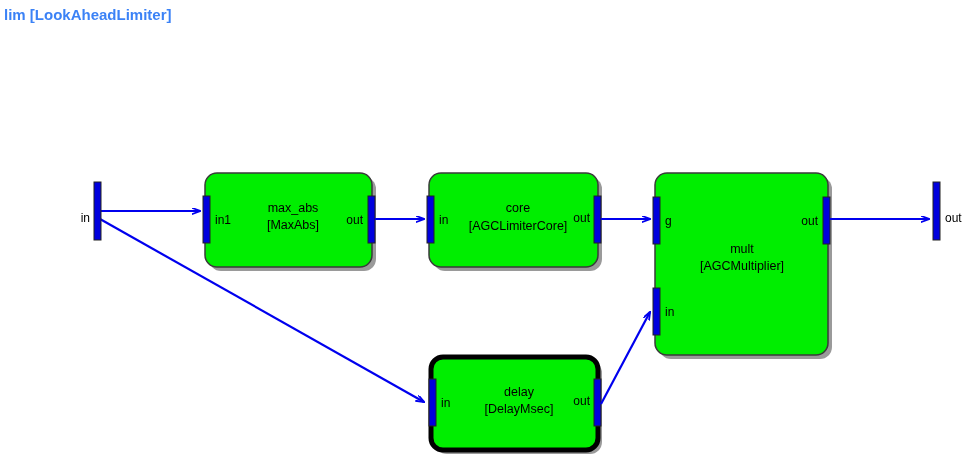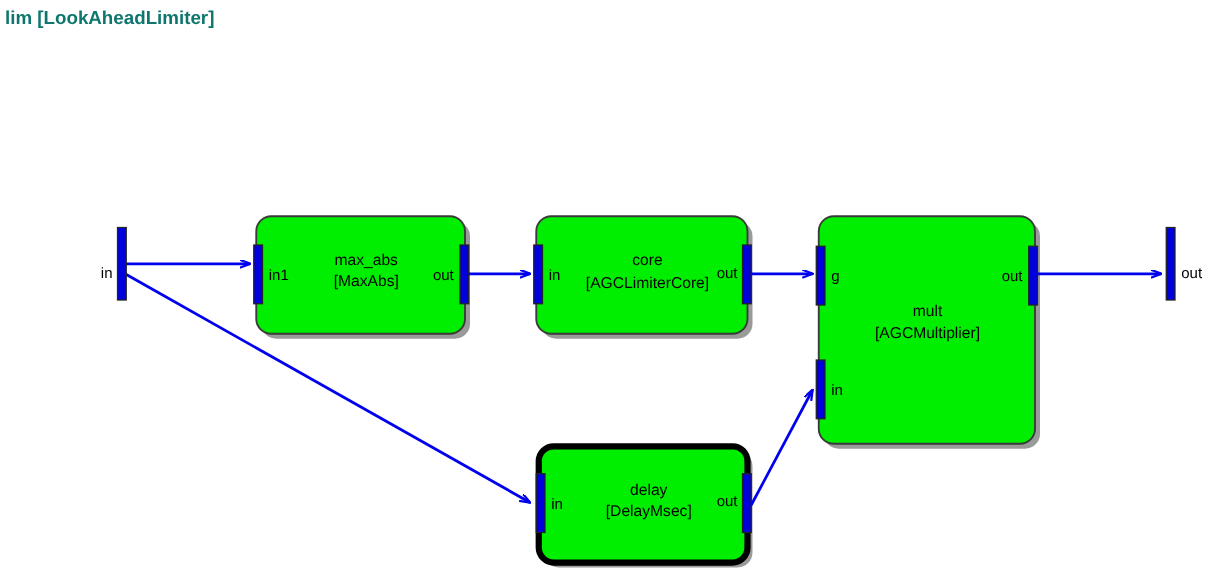--- a/index.html
+++ b/index.html
@@ -13,21 +13,21 @@
     font-family: "Liberation Sans", sans-serif;
     overflow: hidden;
     position: relative;
   }
   #diagram-title {
     position: absolute;
     left: 4px;
     top: 6px;
     font-size: 15px;
     font-weight: bold;
-    color: #0f766e;
+    color: #3b82f6;
     letter-spacing: 0px;
     white-space: nowrap;
   }
   #canvas-wrap {
     position: absolute;
     left: 0;
     top: 0;
     width: 973px;
     height: 459px;
     text-align: right;

